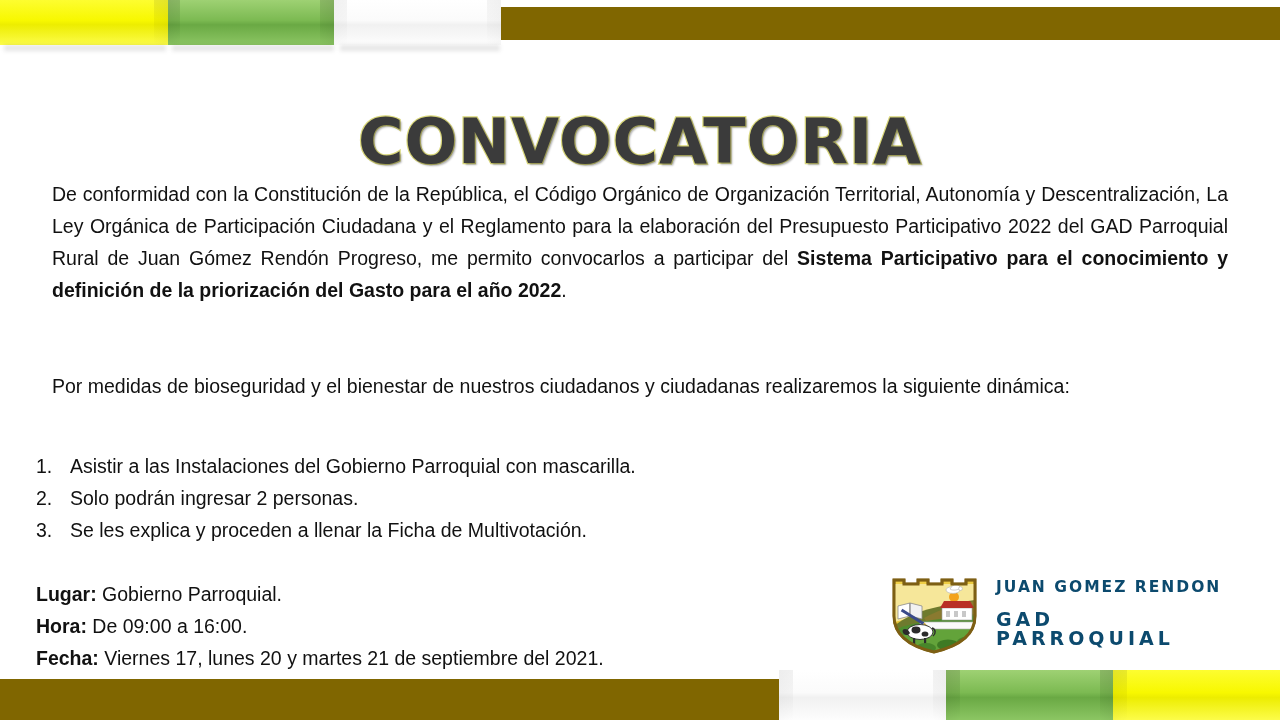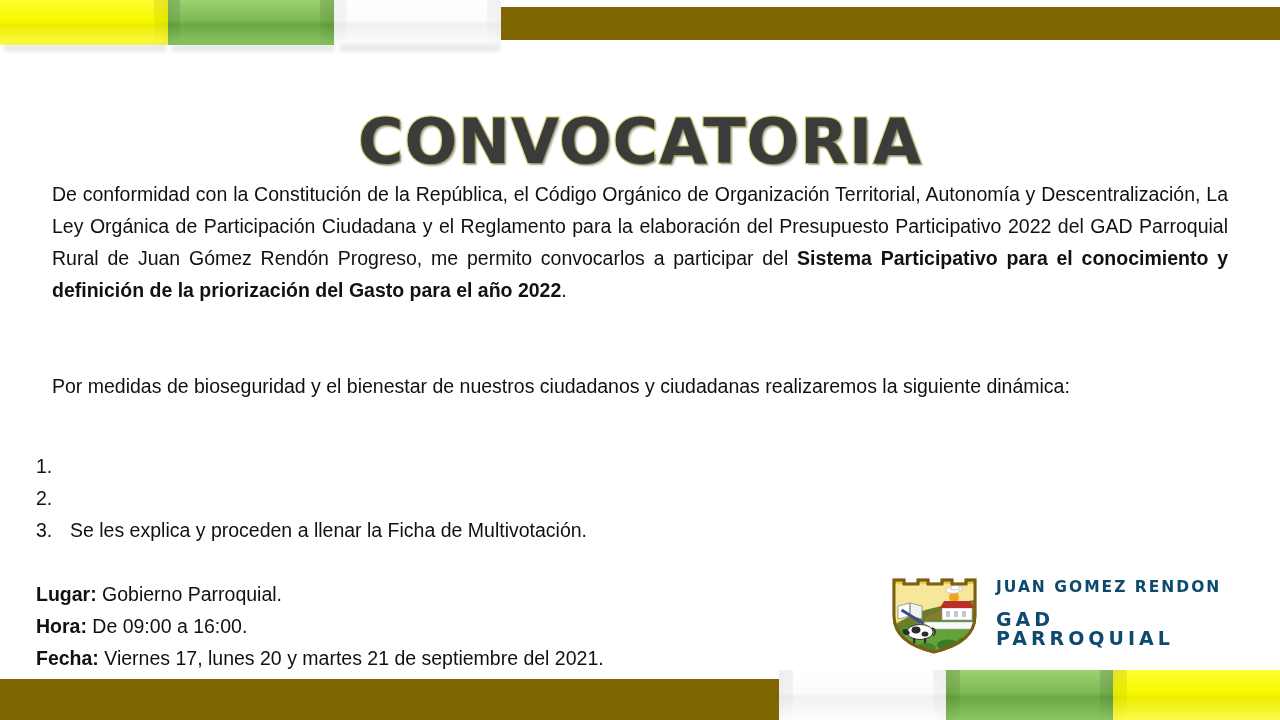--- a/index.html
+++ b/index.html
@@ -157,23 +157,25 @@
 
   <div class="gap"></div>
 
   <p class="para">Por medidas de bioseguridad y el bienestar de nuestros ciudadanos y ciudadanas realizaremos la siguiente dinámica:</p>
 
   <div class="gap"></div>
 
   <ol class="list">
     <li>
       <span class="num">1.</span>
+      <span>Asistir a las Instalaciones del Gobierno Parroquial con mascarilla.</span>
     </li>
     <li>
       <span class="num">2.</span>
+      <span>Solo podrán ingresar 2 personas.</span>
     </li>
     <li>
       <span class="num">3.</span>
       <span>Se les explica y proceden a llenar la Ficha de Multivotación.</span>
     </li>
   </ol>
 
   <div class="facts">
     <div class="row"><span class="lbl">Lugar:</span><span> Gobierno Parroquial.</span></div>
     <div class="row"><span class="lbl">Hora:</span><span> De 09:00 a 16:00.</span></div>

